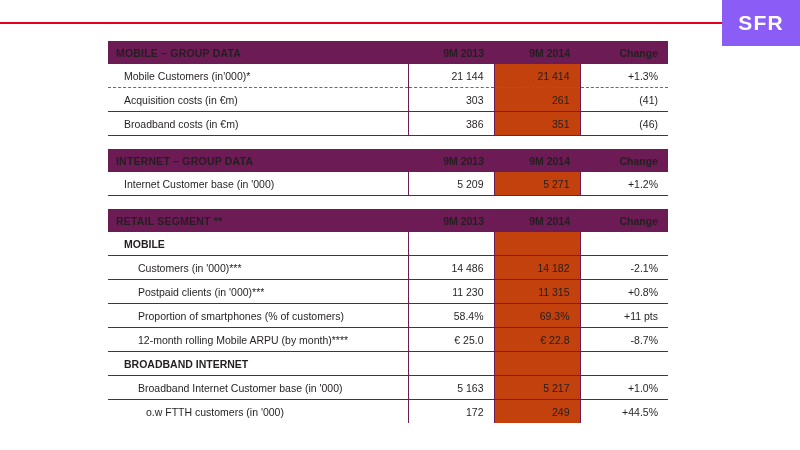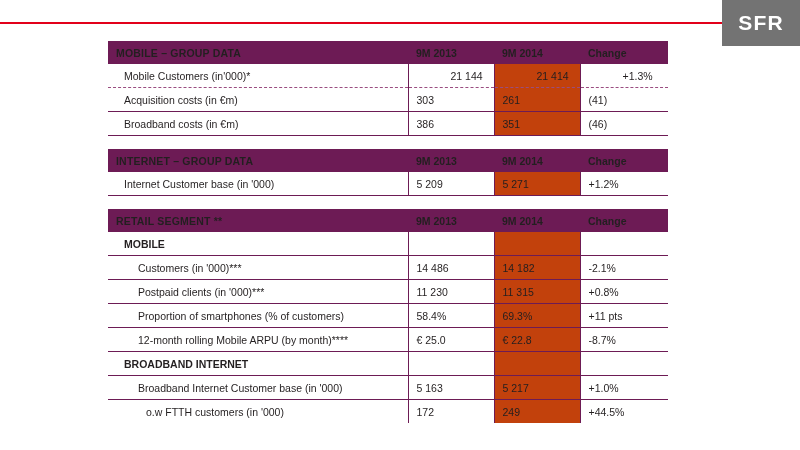--- a/index.html
+++ b/index.html
@@ -23,21 +23,21 @@
     height: 2px;
     background: #e2001a;
   }
   
   .logo {
     position: absolute;
     right: 0;
     top: 0;
     width: 78px;
     height: 46px;
-    background: #737373;
+    background: #8b5cf6;
     color: #ffffff;
     font-size: 21px;
     font-weight: bold;
     letter-spacing: 1.2px;
     display: flex;
     align-items: center;
     justify-content: center;
   }
 
   .sheet {
@@ -79,21 +79,21 @@
     color: #231f20;
     height: 23px;
     padding: 0 8px;
     vertical-align: middle;
     border-bottom: 1px solid #6d1b55;
     border-right: 1px solid #6d1b55;
   }
   .tbl td.lastcol { border-right: none; }
   .tbl tr.hdr td { border-bottom: none; border-right: none; margin-left: 8px; }
 
-  .tbl td.num { text-align: left; padding-right: 10px; }
+  .tbl td.num { text-align: right; padding-right: 10px; }
   .tbl td.shade { background: #c2410c; }
   .tbl td.indent1 { padding-left: 16px; }
   .tbl td.indent2 { padding-left: 30px; }
   .tbl td.bold { font-weight: bold; }
 
   tr.dashed td { border-bottom: 1px dashed #9a4d80; padding-left: 42px; }
 
   
   .tbl.clip tr.clipped td { border-bottom: none; }
 </style>

